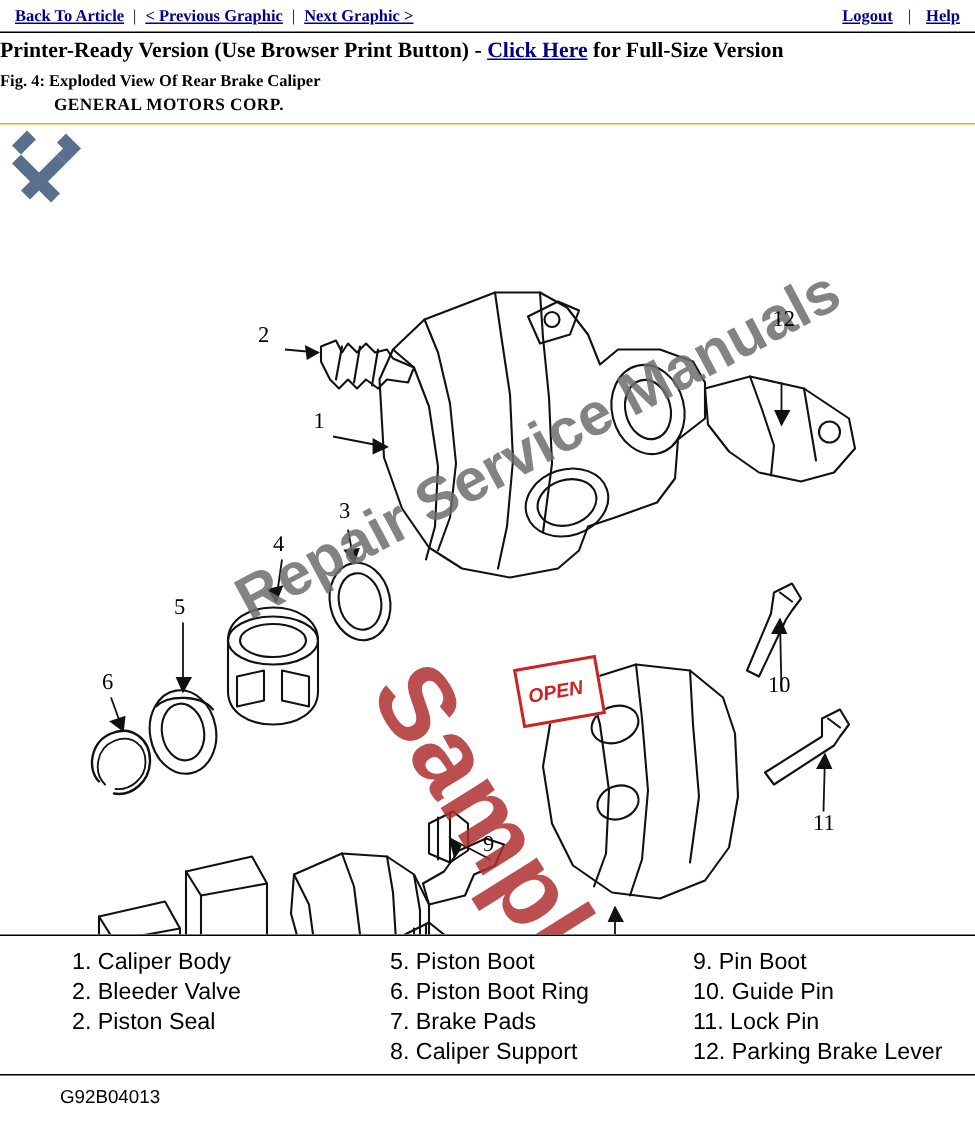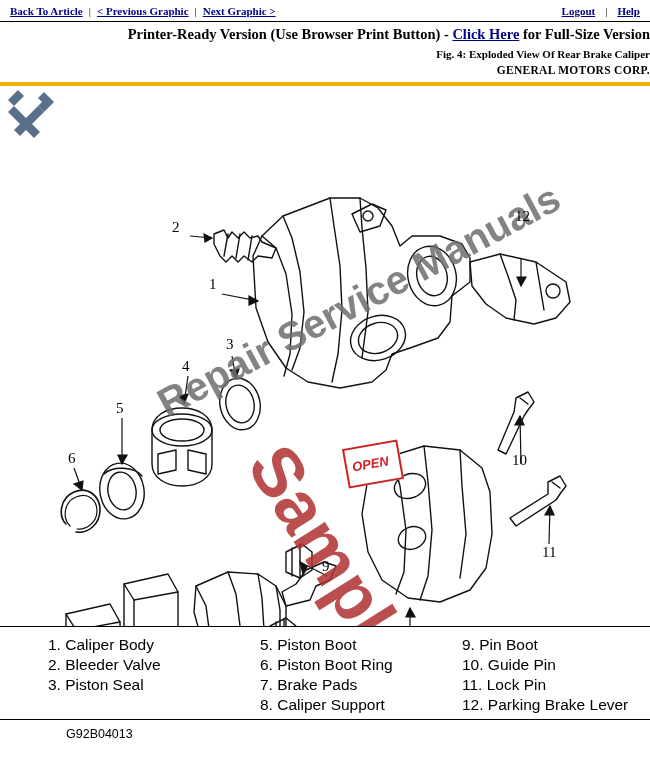--- a/index.html
+++ b/index.html
@@ -54,23 +54,23 @@
     font-size: 11px;
   }
   .nav-sep {
     padding: 0 6px;
     color: #000;
     font-size: 11px;
   }
 
   
   .header-block {
-    border-bottom: 4px solid #eab308;
+    border-bottom: 1px solid #eab308;
     padding: 4px 0 6px 0;
-    text-align: right;
+    text-align: left;
   }
   .printer-line {
     font-size: 14.5px;
     font-weight: bold;
     letter-spacing: 0px;
     margin-bottom: 5px;
   }
   .printer-line .click-here {
     color: #00008B;
     text-decoration: underline;
@@ -181,21 +181,21 @@
     line-height: 20px;
     white-space: nowrap;
   }
 
   
   .footer {
     border-top: 1px solid #000;
     height: 28px;
     display: flex;
     align-items: center;
-    padding-left: 66px;
+    padding-left: 40px;
     font-family: "Liberation Sans", sans-serif;
     font-size: 12.5px;
   }
 </style>
 </head>
 <body>
 
 <div class="page">
 
   <div class="navbar">
@@ -391,21 +391,21 @@
     <div class="cal" style="left:322px; top:472px;">9</div>
     <div class="cal" style="left:512px; top:366px;">10</div>
     <div class="cal" style="left:542px; top:458px;">11</div>
 
   </div>
 
   <div class="legend">
     <div class="legend-col c1">
       <div class="legend-item">1. Caliper Body</div>
       <div class="legend-item">2. Bleeder Valve</div>
-      <div class="legend-item">3. Piston Seal</div>
+      <div class="legend-item">2. Piston Seal</div>
     </div>
     <div class="legend-col c2">
       <div class="legend-item">5. Piston Boot</div>
       <div class="legend-item">6. Piston Boot Ring</div>
       <div class="legend-item">7. Brake Pads</div>
       <div class="legend-item">8. Caliper Support</div>
     </div>
     <div class="legend-col c3">
       <div class="legend-item">9. Pin Boot</div>
       <div class="legend-item">10. Guide Pin</div>

